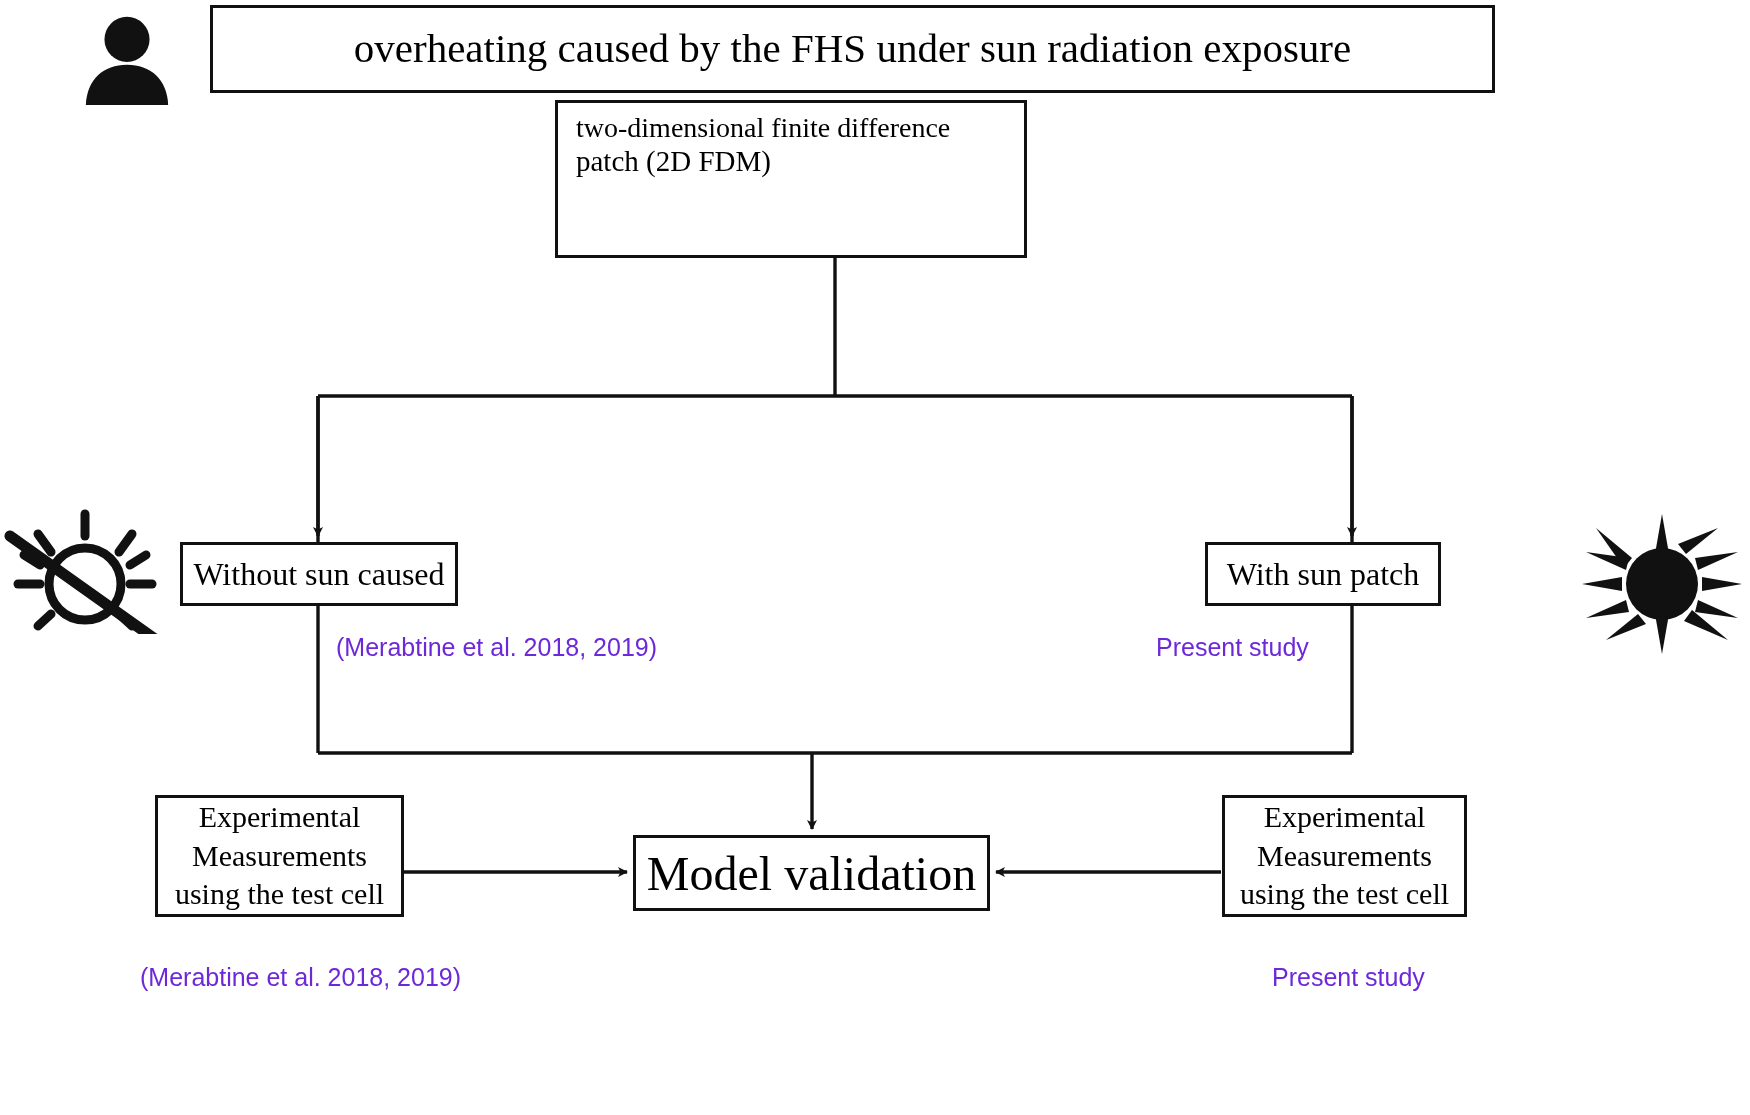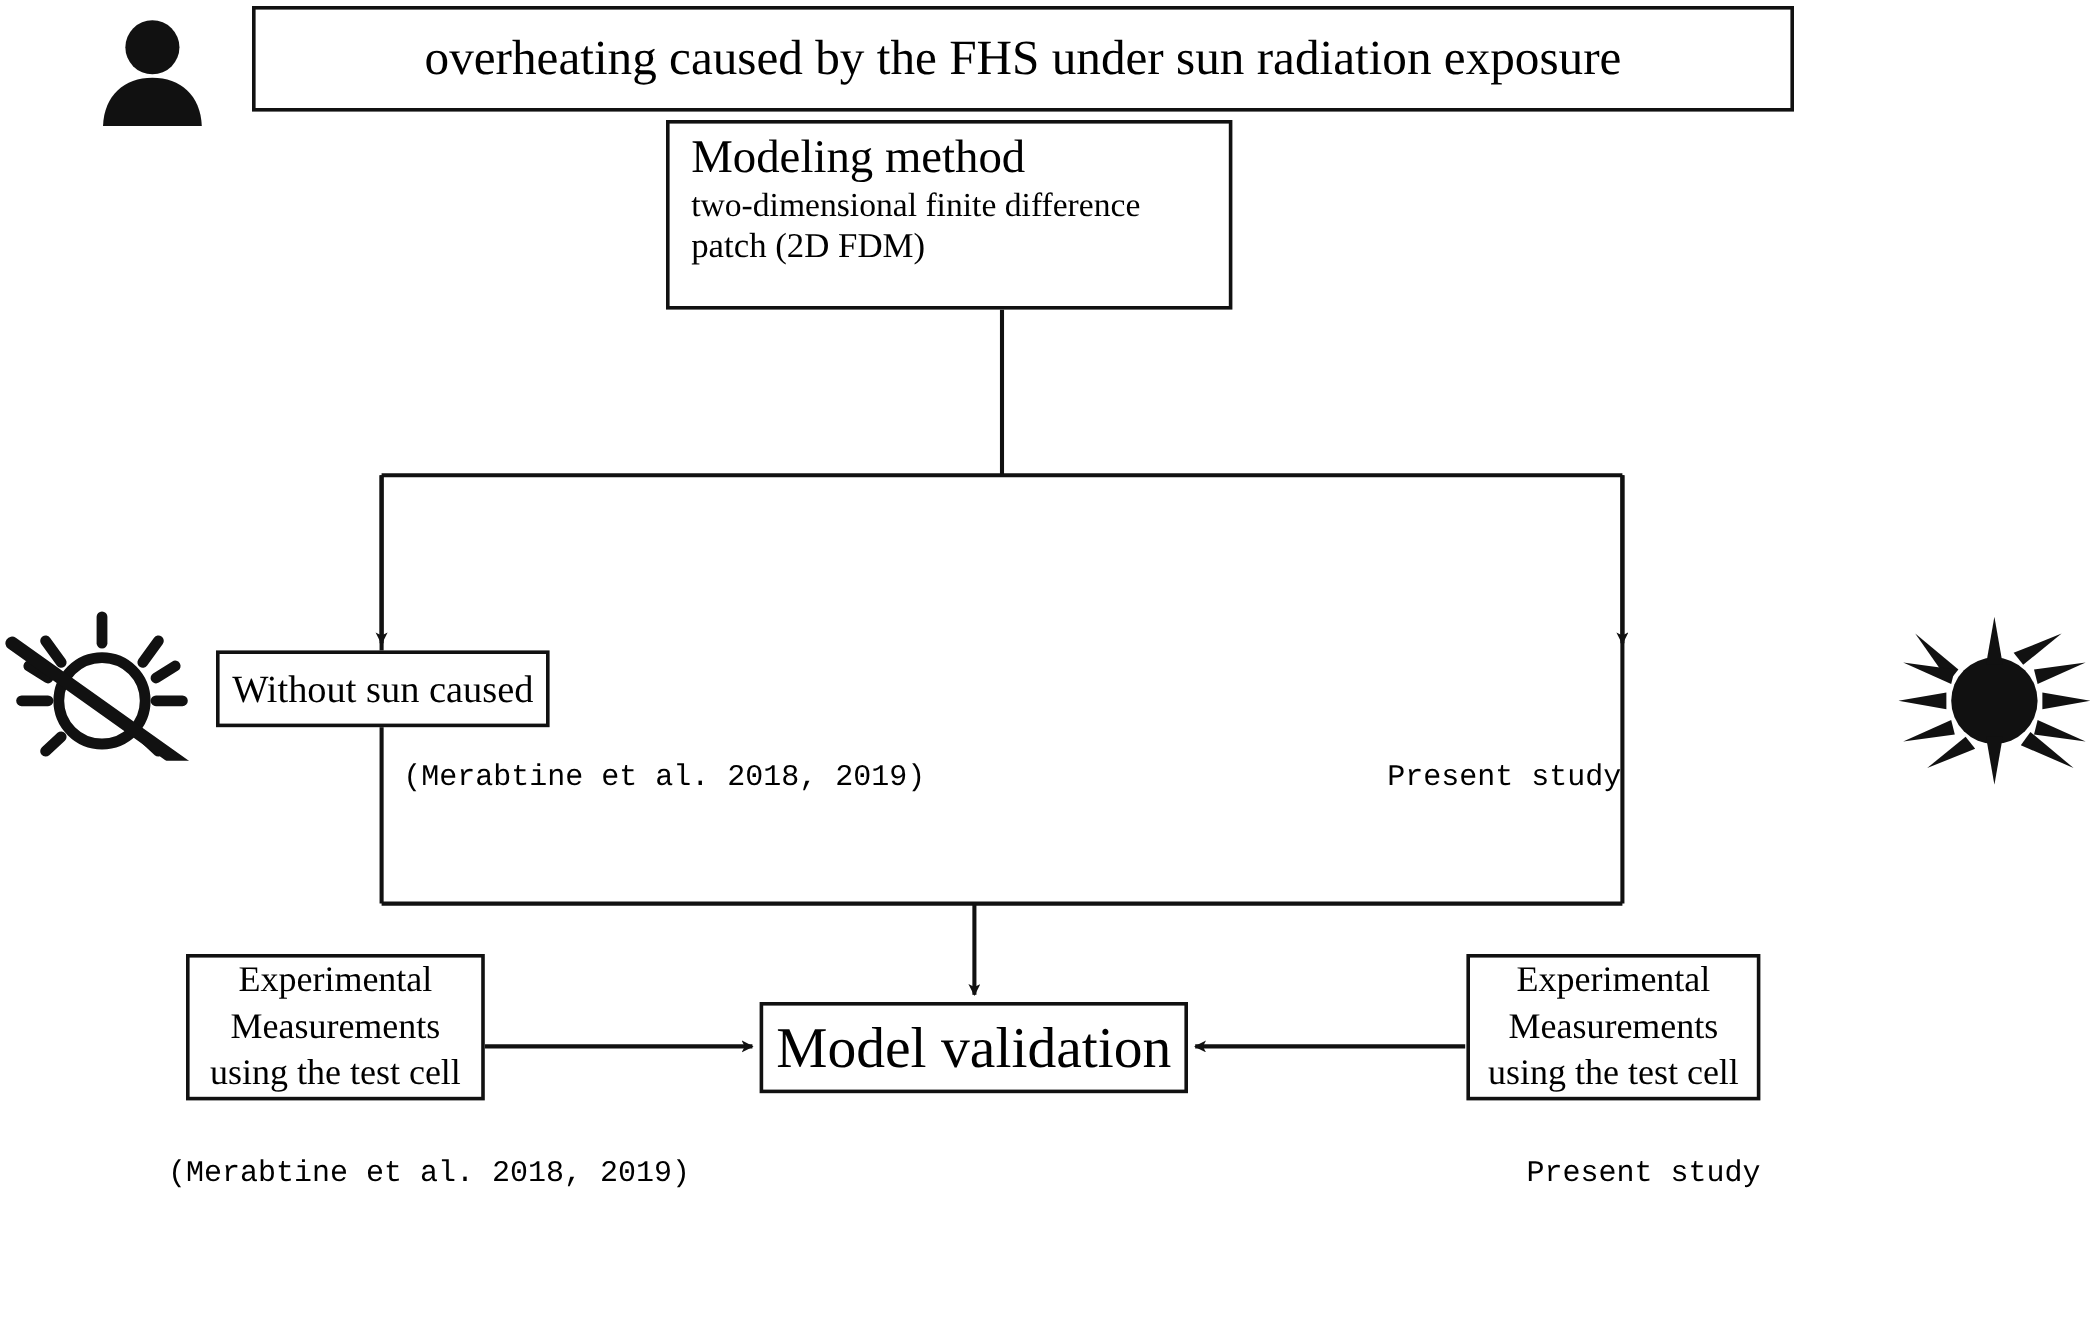--- a/index.html
+++ b/index.html
@@ -30,22 +30,22 @@
   
   #val-box{left:633px;top:835px;width:357px;height:76px;align-items:center;}
   #val-text{font-size:48px;}
 
   
   #exp-left{left:155px;top:795px;width:249px;height:122px;align-items:center;}
   #exp-right{left:1222px;top:795px;width:245px;height:122px;align-items:center;}
   .exp-line{font-size:30px;line-height:1.28;}
 
   
-  .cap{position:absolute;font-family:Liberation Mono, monospace;
-       font-size:25px;color:#000000;white-space:nowrap;}
+  .cap{position:absolute;font-family:Liberation Sans, sans-serif;
+       font-size:25px;color:#6d28d9;white-space:nowrap;}
   #cap-wo{left:336px;top:633px;}
   #cap-w{left:1156px;top:633px;}
   #cap-exp-left{left:140px;top:963px;}
   #cap-exp-right{left:1272px;top:963px;}
 
   
   #wires{position:absolute;left:0;top:0;width:1750px;height:1115px;}
 
   
   .icon{position:absolute;}
@@ -124,30 +124,32 @@
       <polygon points="156,104 116,86 113,98"></polygon>
       <polygon points="4,104 44,86 47,98"></polygon>
     </g>
   </svg>
 
   <div class="box ctr" id="title-box">
     <div id="title-text">overheating caused by the FHS under sun radiation exposure</div>
   </div>
 
   <div class="box" id="model-box">
-    <div id="model-title">Modeling method</div>
     <div id="model-body">two-dimensional finite difference</div>
     <div id="model-body2" class="" style="font-size:29px;line-height:1.18;">patch (2D FDM)</div>
   </div>
 
   <div class="box ctr" id="wo-box">
     <div id="wo-text">Without sun caused</div>
   </div>
   <div class="cap" id="cap-wo">(Merabtine et al. 2018, 2019)</div>
 
+  <div class="box ctr" id="w-box">
+    <div id="w-text">With sun patch</div>
+  </div>
   <div class="cap" id="cap-w">Present study</div>
 
   <div class="box ctr" id="val-box">
     <div id="val-text">Model validation</div>
   </div>
 
   <div class="box ctr" id="exp-left">
     <div class="exp-line">Experimental</div>
     <div class="exp-line">Measurements</div>
     <div class="exp-line">using the test cell</div>

